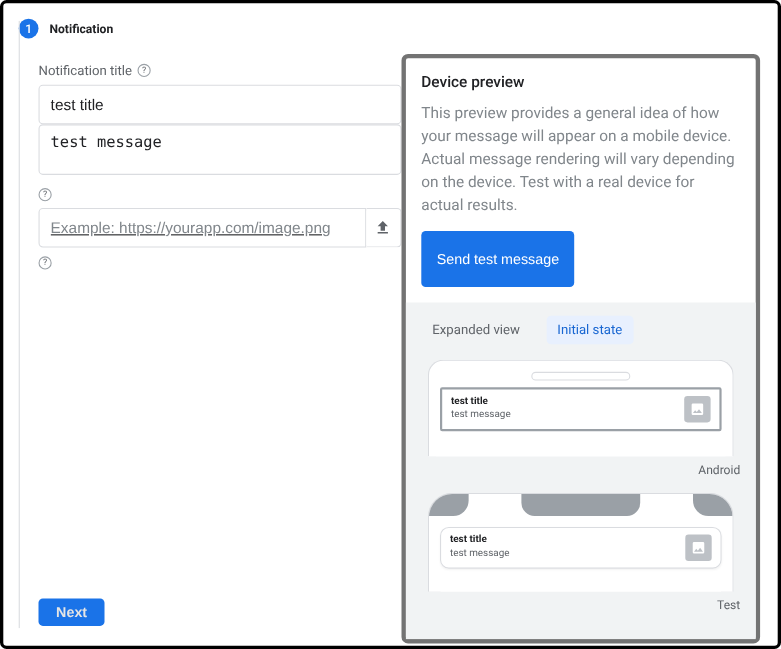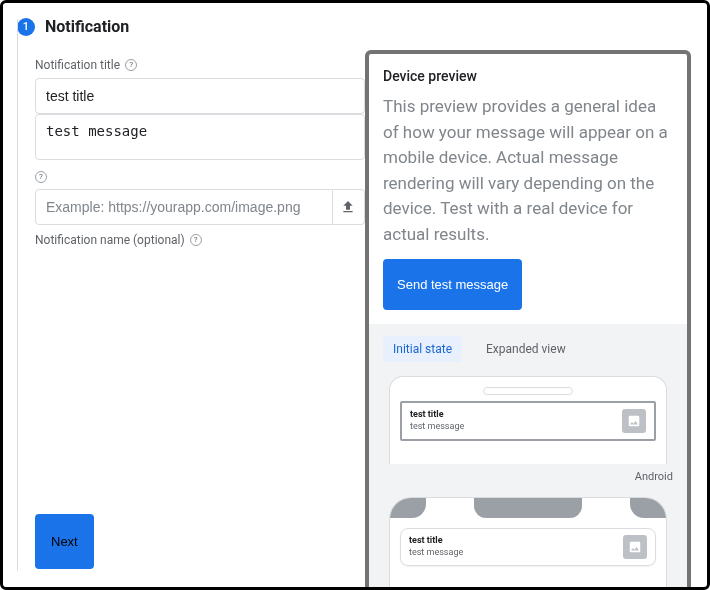--- a/index.html
+++ b/index.html
@@ -40,21 +40,21 @@
     border-radius: 50%;
     background: #1a73e8;
     color: #fff;
     font-size: 11px;
     font-weight: 500;
     display: flex;
     align-items: center;
     justify-content: center;
   }
   .step-title {
-    font-size: 16px;
+    font-size: 11px;
     font-weight: 700;
   }
   .cols {
     display: flex;
     margin-left: 24px;
   }
   .form-col { width: 330px; }
   .preview-col { flex: 1; }
 
   .field-label {
@@ -85,56 +85,56 @@
     width: 100%;
     height: 46px;
     border: 1px solid #dadce0;
     border-radius: 4px;
     padding: 8px 10px;
     font-size: 14px;
     color: #202124;
     background: #fff;
     resize: none;
   }
-  .image-row { display: flex; gap: 0; }
+  .image-row { display: flex; gap: 0; text-decoration: underline; }
   .image-row .input { border-top-right-radius:0; border-bottom-right-radius:0; }
   .upload-btn {
     width: 36px; height: 36px;
     border: 1px solid #dadce0;
     border-left: none;
     border-top-right-radius: 4px;
     border-bottom-right-radius: 4px;
     display:flex; align-items:center; justify-content:center;
     background:#fff;
     cursor:pointer;
   }
   .upload-svg { width:16px; height:16px; fill:#5f6368; }
 
   .next-btn {
     position: absolute;
     left: 32px;
     bottom: 18px;
     background: #1a73e8;
-    color: #000000;
+    color: #e5e5e5;
     border: none;
     border-radius: 4px;
-    padding: 20px 16px;
+    padding: 5px 16px;
     font-size: 13px;
-    font-weight: 400;
+    font-weight: 700;
     cursor: pointer;
   }
 
   .preview-card {
     border: 4px solid #737373;
     border-radius: 6px;
     background: #fff;
     padding: 14px 14px 0 14px;
   }
   .preview-title { font-size: 14px; font-weight: 500; margin-bottom: 10px; }
-  .preview-desc { font-size: 17px; color: #80868b; line-height: 1.5; margin-bottom: 12px; }
+  .preview-desc { font-size: 14px; color: #80868b; line-height: 1.5; margin-bottom: 12px; }
   .send-btn {
     background: #1a73e8;
     color: #fff;
     border: none;
     border-radius: 4px;
     padding: 18px 14px;
     font-size: 13px;
     font-weight: 500;
     cursor: pointer;
   }
@@ -248,35 +248,34 @@
       <div class="image-row">
         <input class="input" placeholder="Example: https://yourapp.com/image.png" style="">
         <div class="upload-btn">
           <svg class="upload-svg" viewBox="0 0 24 24">
               <path d="M9 16h6v-6h4l-7-7-7 7h4v6zm-4 2h14v2H5v-2z"></path>
             </svg>
         </div>
       </div>
 
       <div class="field-label">
-        <span>Notification name (optional)</span>
         <span class="help-ico">?</span>
       </div>
     </div>
 
     <div class="preview-col">
       <div class="preview-card">
         <div class="preview-title">Device preview</div>
         <div class="preview-desc">This preview provides a general idea of how your message will appear on a mobile device. Actual message rendering will vary depending on the device. Test with a real device for actual results.</div>
         <button class="send-btn">Send test message</button>
 
         <div class="preview-body">
           <div class="view-tabs">
+            <div class="view-tab">Expanded view</div>
             <div class="view-tab active">Initial state</div>
-            <div class="view-tab">Expanded view</div>
           </div>
 
           <div class="phone">
             <div class="android-top"></div>
             <div class="notif">
               <div class="notif-text">
                 <div class="notif-title">test title</div>
                 <div class="notif-msg">test message</div>
               </div>
               <div class="img-chip">

